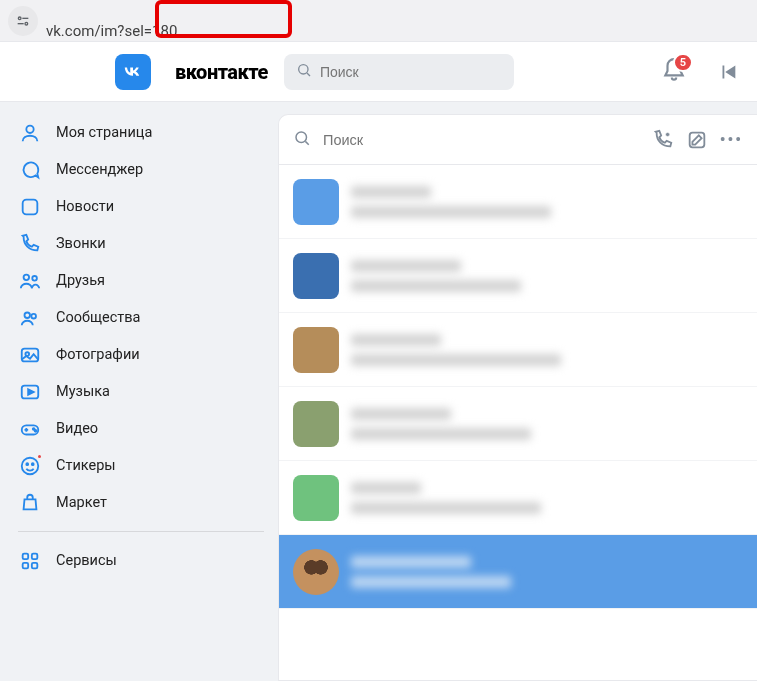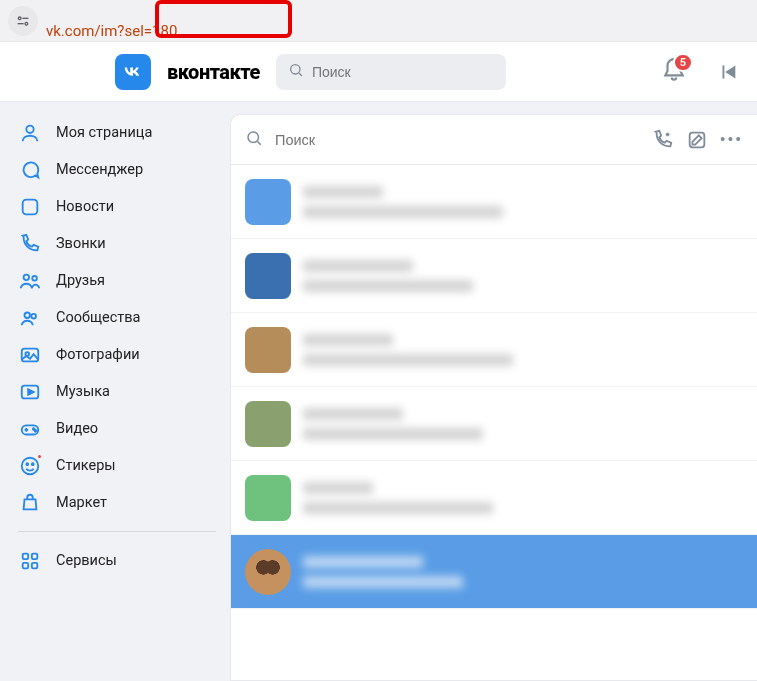--- a/index.html
+++ b/index.html
@@ -2,40 +2,40 @@
 <html><head>
 <meta charset="utf-8">
 <style>
   * { box-sizing: border-box; margin: 0; padding: 0; }
   body { font-family: -apple-system, BlinkMacSystemFont, "Segoe UI", Roboto, Helvetica, Arial, sans-serif; background: #f0f2f5; width: 757px; height: 681px; overflow: hidden; }
 
   
   .addr-bar { height: 42px; background: #f1f1f3; display: flex; align-items: center; padding: 0 8px; border-bottom: 1px solid #e7e8ec; }
   .addr-pill { width: 30px; height: 30px; border-radius: 50%; background: #e8e8ea; display: flex; align-items: center; justify-content: center; margin-right: 8px; }
   .addr-pill svg { width: 16px; height: 16px; stroke: #5f6368; }
-  .addr-text { font-size: 15px; color: #c2410c; position: relative; margin-top: 21px; }
+  .addr-text { font-size: 15px; color: #404040; position: relative; margin-top: 21px; }
   .sel-highlight { position: absolute; top: 0px; left: 155px; width: 137px; height: 38px; border: 4px solid #e60000; border-radius: 6px; pointer-events: none; }
 
   
   .vk-header { height: 60px; background: #ffffff; display: flex; align-items: center; padding: 0 18px 0 115px; gap: 16px; border-bottom: 1px solid #e7e8ec; }
-  .vk-logo-box { display: flex; align-items: center; gap: 16px; }
+  .vk-logo-box { display: flex; align-items: center; gap: 24px; }
   .vk-logo { width: 36px; height: 36px; background: #2688eb; border-radius: 8px; display:flex; align-items:center; justify-content:center; color:#fff; font-weight:800; font-size:18px; }
   .vk-brand { font-weight: 800; font-size: 20px; letter-spacing: -0.5px; color:#000; }
   .top-search { flex: 0 0 230px; height: 36px; background: #ebedf0; border-radius: 8px; display: flex; align-items:center; padding: 0 12px; gap:8px; color:#818c99; }
   .top-search .s-icon svg { width:16px; height:16px; stroke:#818c99; }
   .top-search input { border:none; background:transparent; outline:none; font-size:14px; color:#818c99; width:100%; }
   .bell-wrap { margin-left:auto; position:relative; }
   .bell-wrap svg { width:26px; height:26px; stroke:#818c99; fill:none; stroke-width:2; }
   .badge { position:absolute; top:-4px; right:-6px; background:#e64646; color:#fff; font-size:11px; font-weight:600; border-radius:10px; padding:1px 5px; border:2px solid #fff; }
   .rewind { margin-left:14px; display:flex; align-items:center; }
   .rewind svg { width:22px; height:22px; fill:#818c99; }
 
   
   .main { display:flex; height: calc(681px - 42px - 60px); background:#f0f2f5; }
-  .sidebar { width: 230px; padding: 12px 0 0 18px; }
+  .sidebar { width: 278px; padding: 12px 0 0 18px; }
   .side-item { display:flex; align-items:center; height:37px; gap:14px; cursor:pointer; font-size:14.5px; color:#222; }
   .side-item .ic { width:24px; height:24px; display:flex; align-items:center; justify-content:center; position:relative; }
   .side-item .ic svg { width:22px; height:22px; stroke:#2688eb; fill:none; stroke-width:2; }
   .red-dot { position:absolute; top:-1px; right:-1px; width:7px; height:7px; background:#e64646; border-radius:50%; border:2px solid #f0f2f5; }
   .side-sep { height:1px; background:#d7d8db; margin: 10px 14px 10px 0; }
 
   
   .im-col { flex:1; background:#f0f2f5; padding: 12px 0 0 0; }
   .im-panel { background:#fff; border-radius:10px 0 0 0; height:100%; overflow:hidden; border:1px solid #e7e8ec; border-right:none; }
   .im-search-row { height:50px; display:flex; align-items:center; padding:0 14px; gap:12px; border-bottom:1px solid #e7e8ec; }

